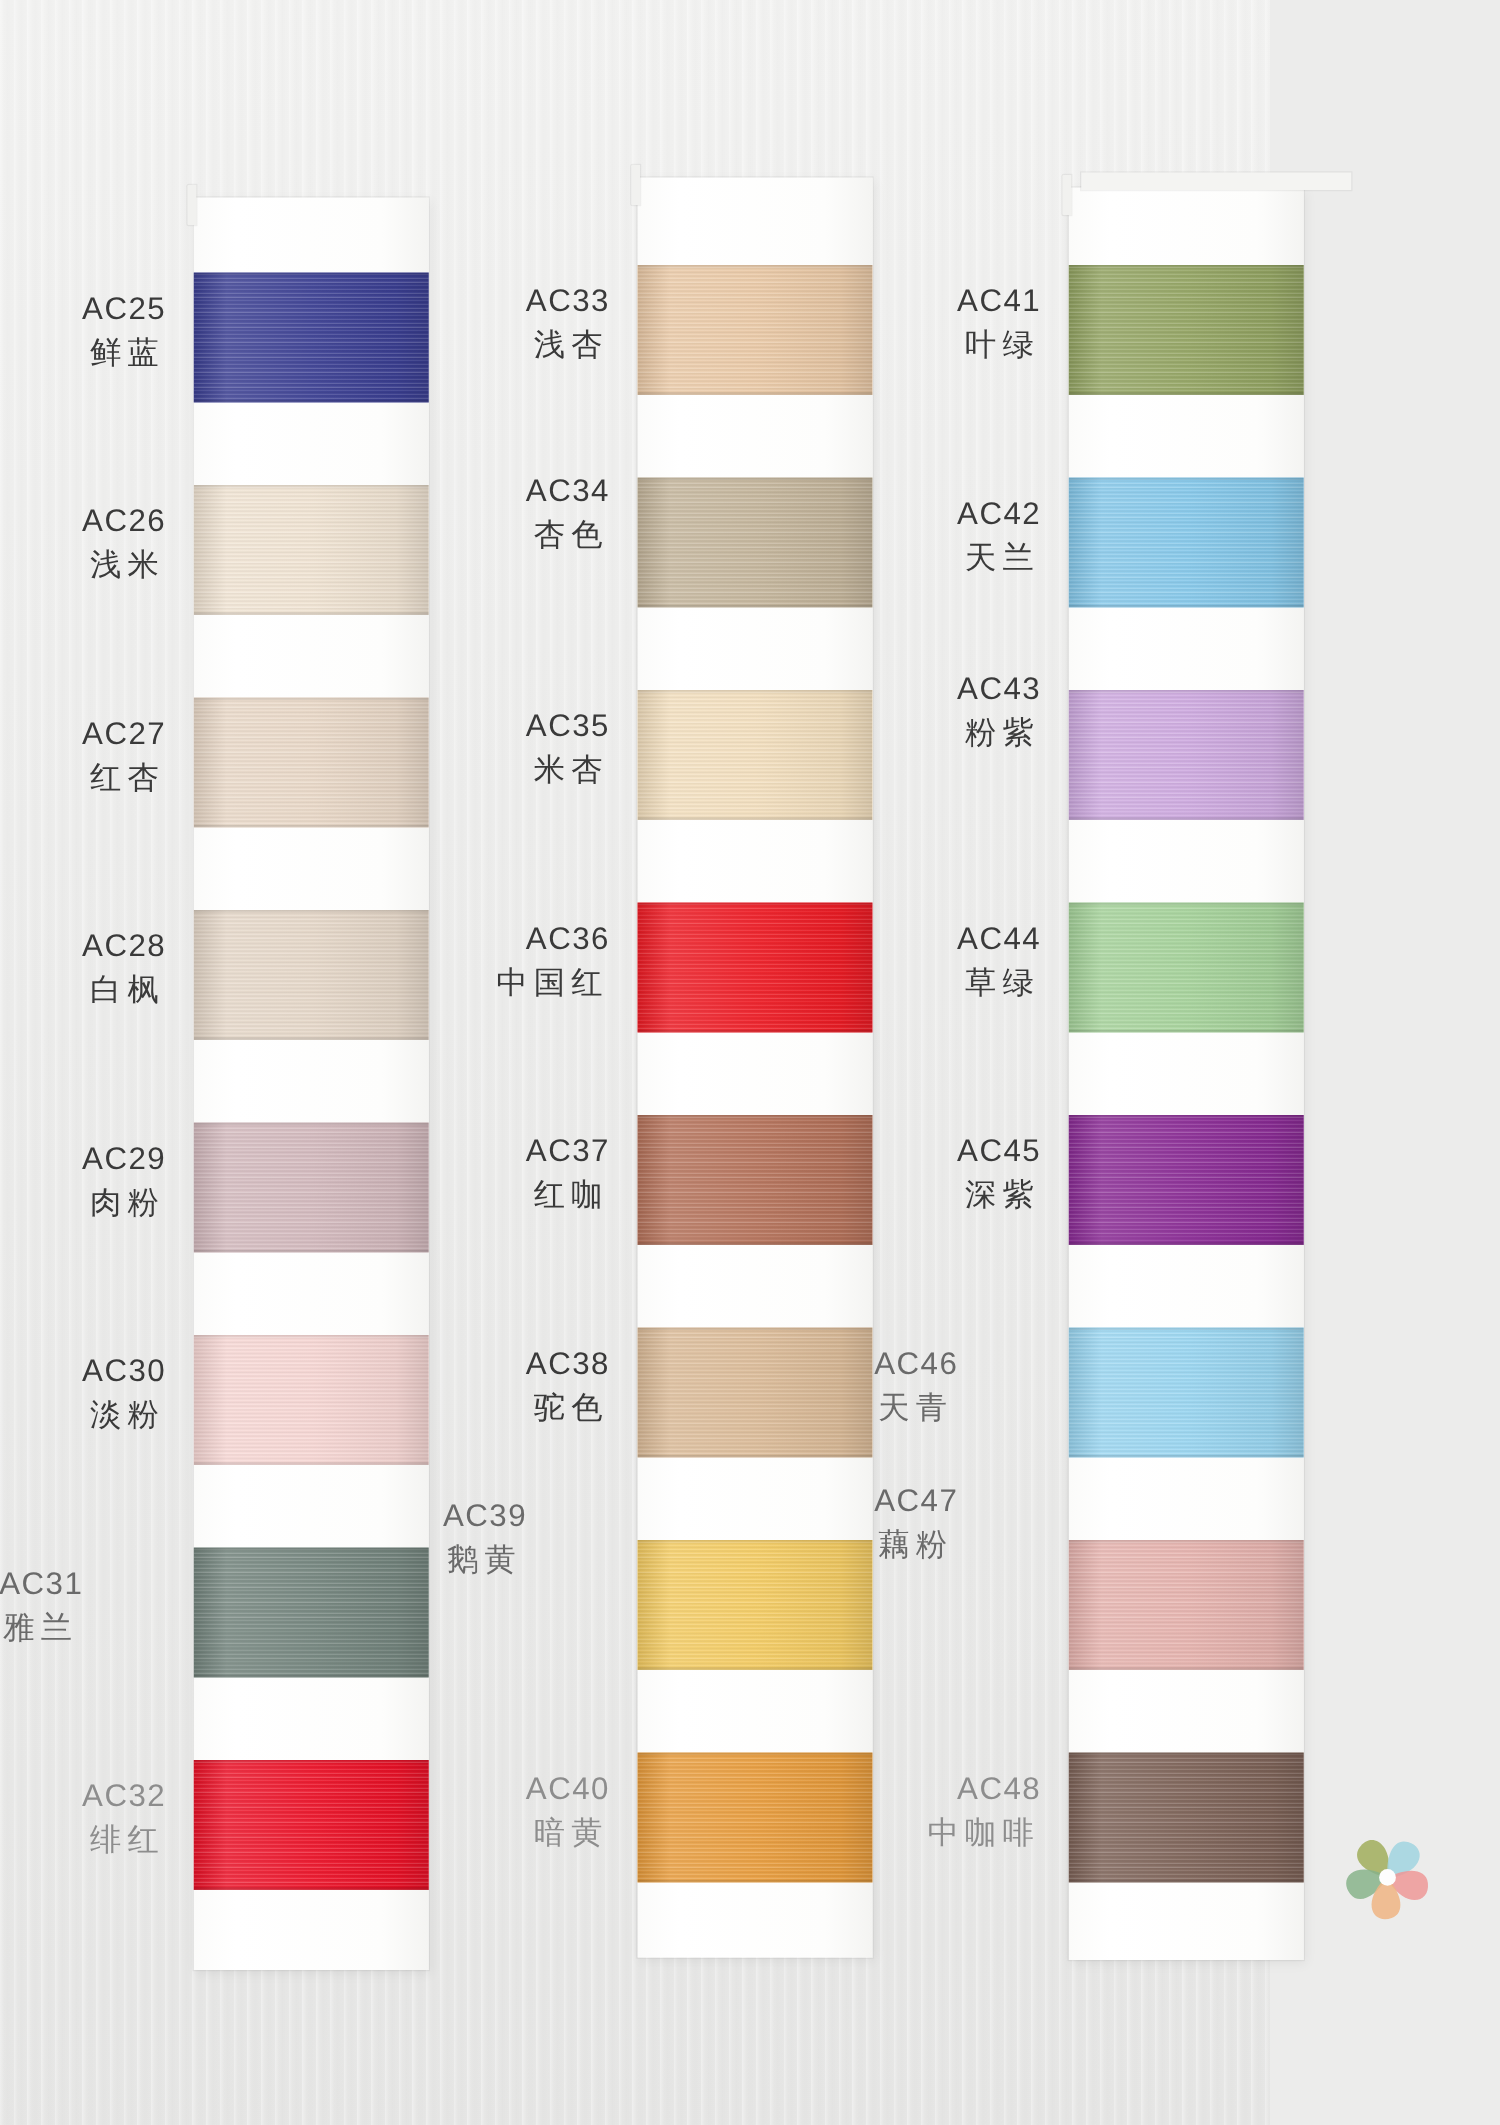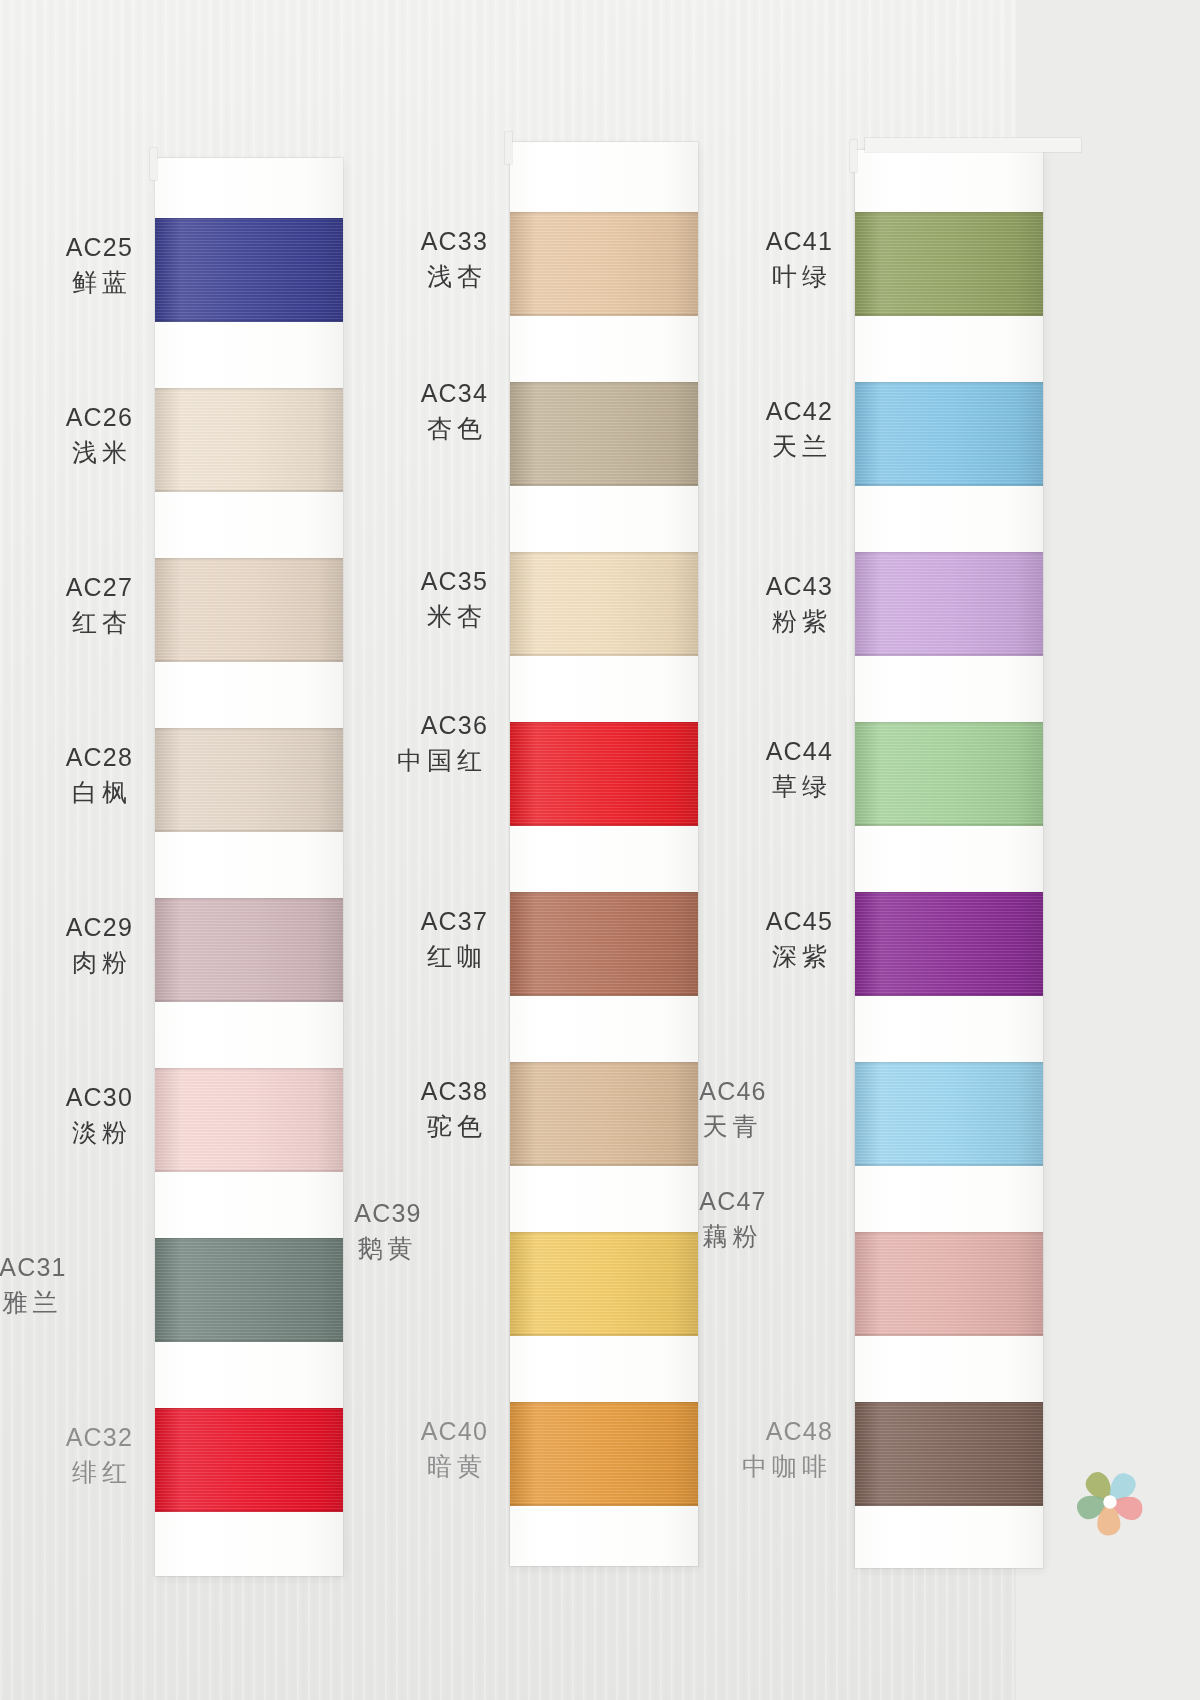--- a/index.html
+++ b/index.html
@@ -236,21 +236,21 @@
       <div class="label" style="top: 564px; right: auto; left: -222px; width: 200px;">
         <span class="code">AC35</span>
         <span class="name">米杏</span>
       </div>
       <div class="swatch" style="top: 722px; left: 0px; width: 188px; height: 104px; background: rgb(238, 28, 37);">
         <div class="thread"></div>
         <div class="sheen"></div>
         <div class="edge-top"></div>
         <div class="edge-bot"></div>
       </div>
-      <div class="label" style="top: 708px; right: auto; left: -222px; width: 200px;">
+      <div class="label" style="top: 734px; right: auto; left: -222px; width: 200px;">
         <span class="code">AC36</span>
         <span class="name">中国红</span>
       </div>
       <div class="swatch" style="top: 892px; left: 0px; width: 188px; height: 104px; background: rgb(181, 114, 90);">
         <div class="thread"></div>
         <div class="sheen"></div>
         <div class="edge-top"></div>
         <div class="edge-bot"></div>
       </div>
       <div class="label" style="top: 904px; right: auto; left: -222px; width: 200px;">
@@ -312,21 +312,21 @@
       <div class="label" style="top: 394px; right: auto; left: -222px; width: 200px;">
         <span class="code">AC42</span>
         <span class="name">天兰</span>
       </div>
       <div class="swatch" style="top: 552px; left: 0px; width: 188px; height: 104px; background: rgb(206, 170, 224);">
         <div class="thread"></div>
         <div class="sheen"></div>
         <div class="edge-top"></div>
         <div class="edge-bot"></div>
       </div>
-      <div class="label" style="top: 569px; right: auto; left: -222px; width: 200px;">
+      <div class="label" style="top: 534px; right: auto; left: -222px; width: 200px;">
         <span class="code">AC43</span>
         <span class="name">粉紫</span>
       </div>
       <div class="swatch" style="top: 722px; left: 0px; width: 188px; height: 104px; background: rgb(166, 211, 155);">
         <div class="thread"></div>
         <div class="sheen"></div>
         <div class="edge-top"></div>
         <div class="edge-bot"></div>
       </div>
       <div class="label" style="top: 734px; right: auto; left: -222px; width: 200px;">

